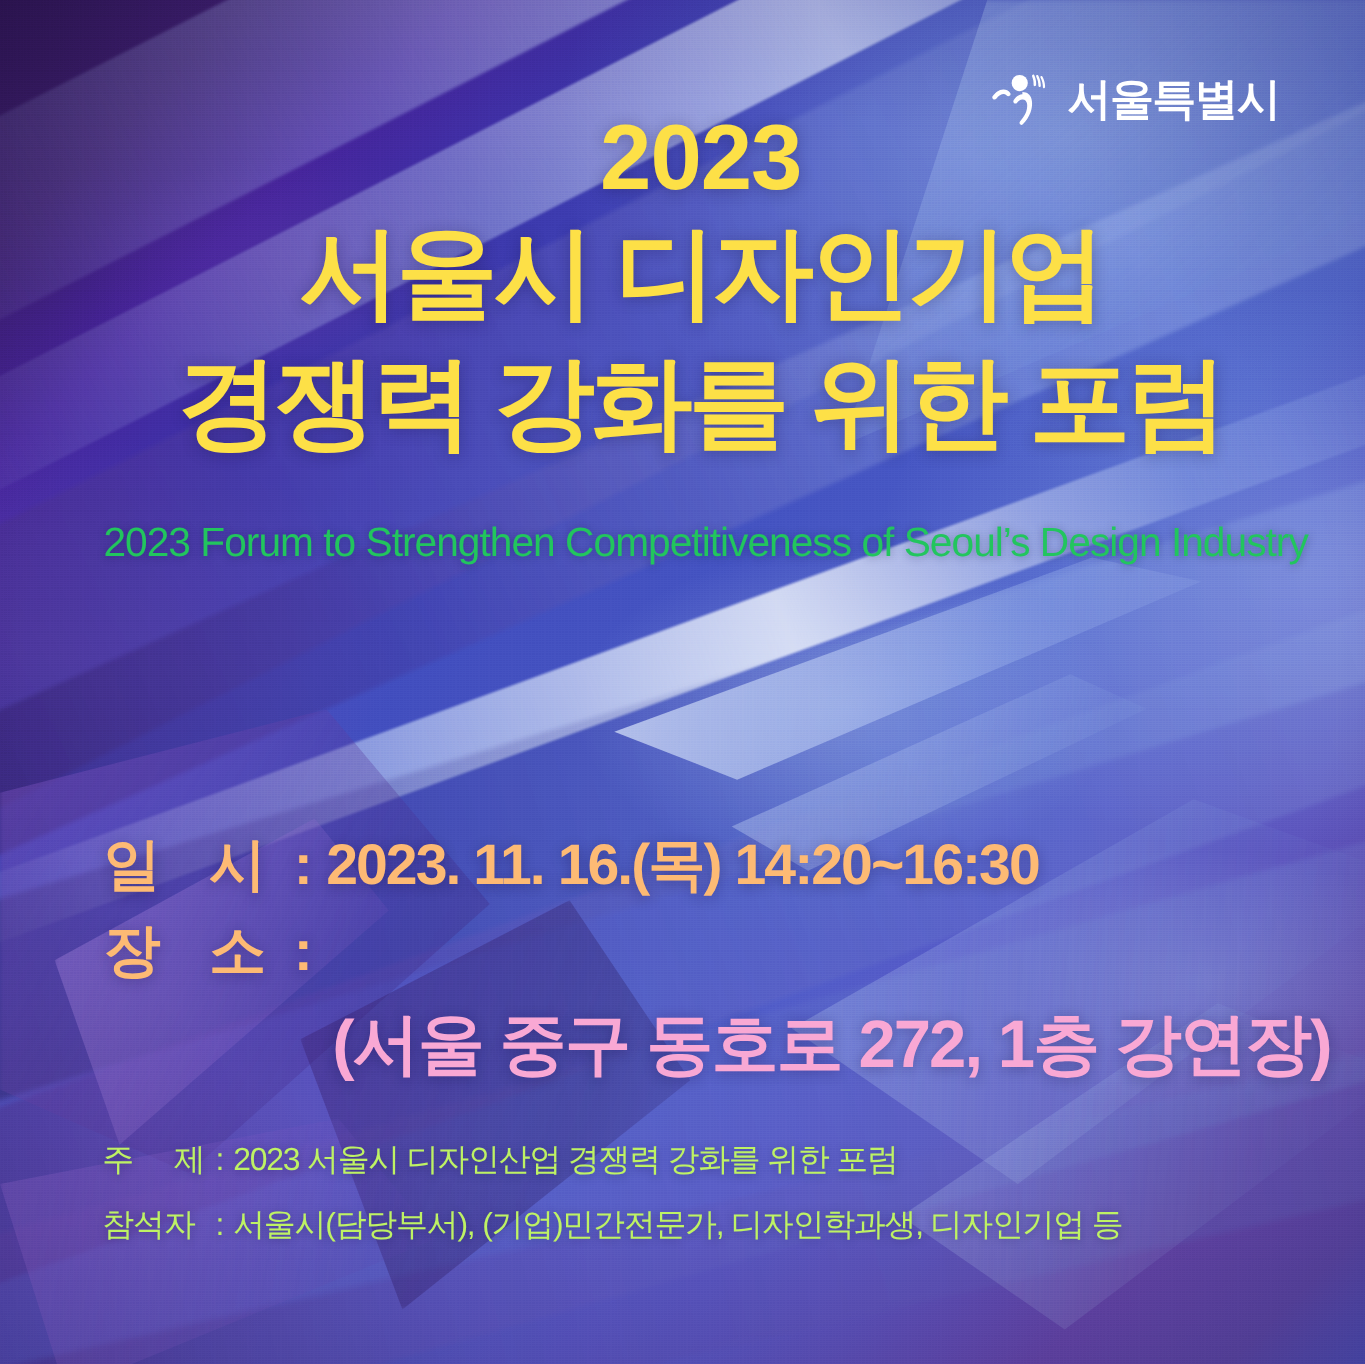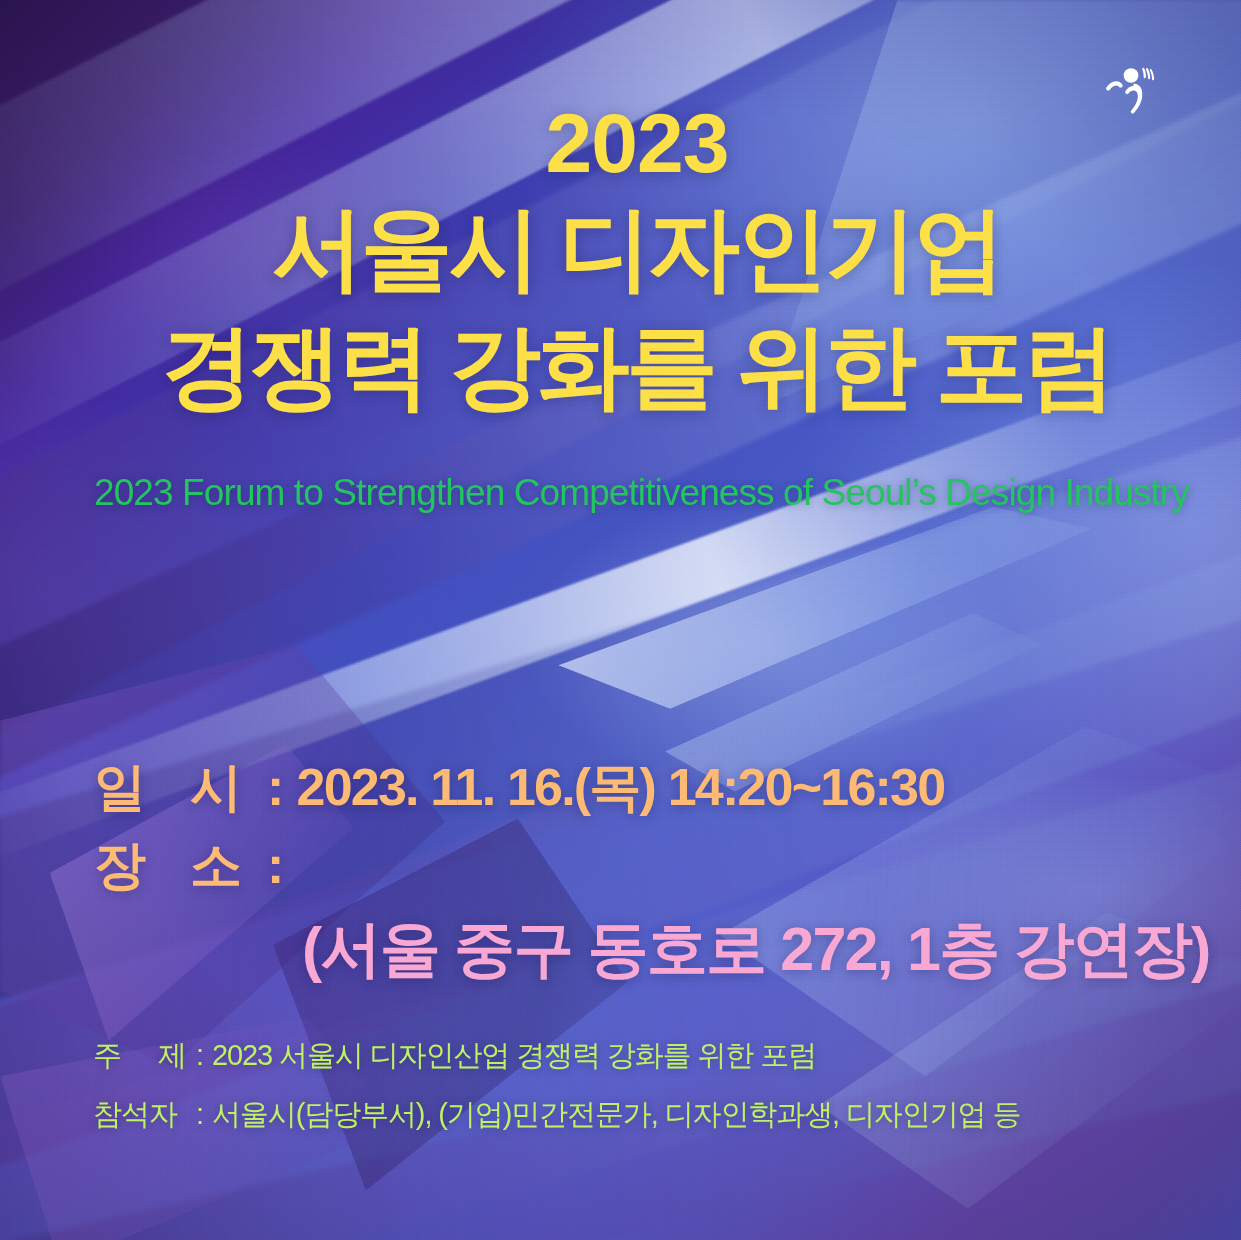--- a/index.html
+++ b/index.html
@@ -377,20 +377,21 @@
 
     <div class="logo-block">
       <svg class="logo-mark" viewBox="0 0 64 64" aria-hidden="true">
         <circle cx="31" cy="16" r="7.6" fill="#ffffff"></circle>
         <path d="M33.5 24.5c4.6 0 7.6 2.6 8.6 6.6 1.0 4.2 0.4 8.8-1.0 12.6-1.6 4.3-4.2 8.0-7.2 11.0-0.9 0.9-2.4 0.7-2.9-0.5-0.5-1.1 0.0-2.0 0.8-2.9 2.3-2.5 4.2-5.4 5.3-8.6 0.9-2.6 1.2-5.4 0.6-7.9-0.5-2.0-1.8-3.3-3.9-3.4-2.3-0.1-4.0 1.2-5.3 3.0-0.7 1.0-2.1 1.1-2.9 0.3-0.8-0.8-0.8-1.9-0.2-2.8 2.0-3.1 4.8-5.1 8.1-5.4z" fill="#ffffff"></path>
         <path d="M5.5 28.5c2.6-3.8 6.0-6.4 10.0-6.5 2.6-0.1 4.8 1.0 6.4 3.0 0.8 1.0 0.6 2.3-0.4 3.0-1.0 0.7-2.1 0.4-3.0-0.5-0.9-0.9-1.9-1.3-3.1-1.2-2.4 0.2-4.5 1.9-6.2 4.3-0.8 1.1-2.2 1.2-3.1 0.5-0.9-0.7-1.1-1.7-0.6-2.6z" fill="#ffffff"></path>
         <path d="M44.8 9.0c1.2 2.8 1.7 5.6 1.6 8.4-0.05 1.0-0.7 1.6-1.4 1.5-0.7-0.1-1.0-0.7-1.0-1.6 0.1-2.5-0.3-4.9-1.3-7.3-0.3-0.8-0.1-1.5 0.6-1.8 0.7-0.3 1.3 0.0 1.5 0.8z" fill="#ffffff"></path>
         <path d="M48.6 9.3c1.5 3.0 2.2 6.0 2.2 9.0 0 0.9-0.5 1.5-1.2 1.5-0.7 0-1.1-0.6-1.1-1.4 0-2.7-0.6-5.4-1.9-8.1-0.4-0.8-0.2-1.5 0.4-1.8 0.7-0.4 1.3-0.05 1.6 0.8z" fill="#ffffff"></path>
         <path d="M52.4 10.2c1.6 3.1 2.4 6.2 2.4 9.3 0 0.9-0.5 1.4-1.1 1.4-0.7 0-1.0-0.6-1.0-1.4-0.05-2.8-0.7-5.6-2.1-8.4-0.4-0.8-0.2-1.4 0.4-1.7 0.6-0.3 1.1 0.0 1.4 0.8z" fill="#ffffff"></path>
       </svg>
+      <span class="logo-text">서울특별시</span>
     </div>
 
     <div class="title-block">
       <div class="title-line title-year">2023</div>
       <div class="title-line">서울시 디자인기업</div>
       <div class="title-line">경쟁력 강화를 위한 포럼</div>
     </div>
 
     <div class="subtitle">2023 Forum to Strengthen Competitiveness  of Seoul’s Design Industry</div>
 

